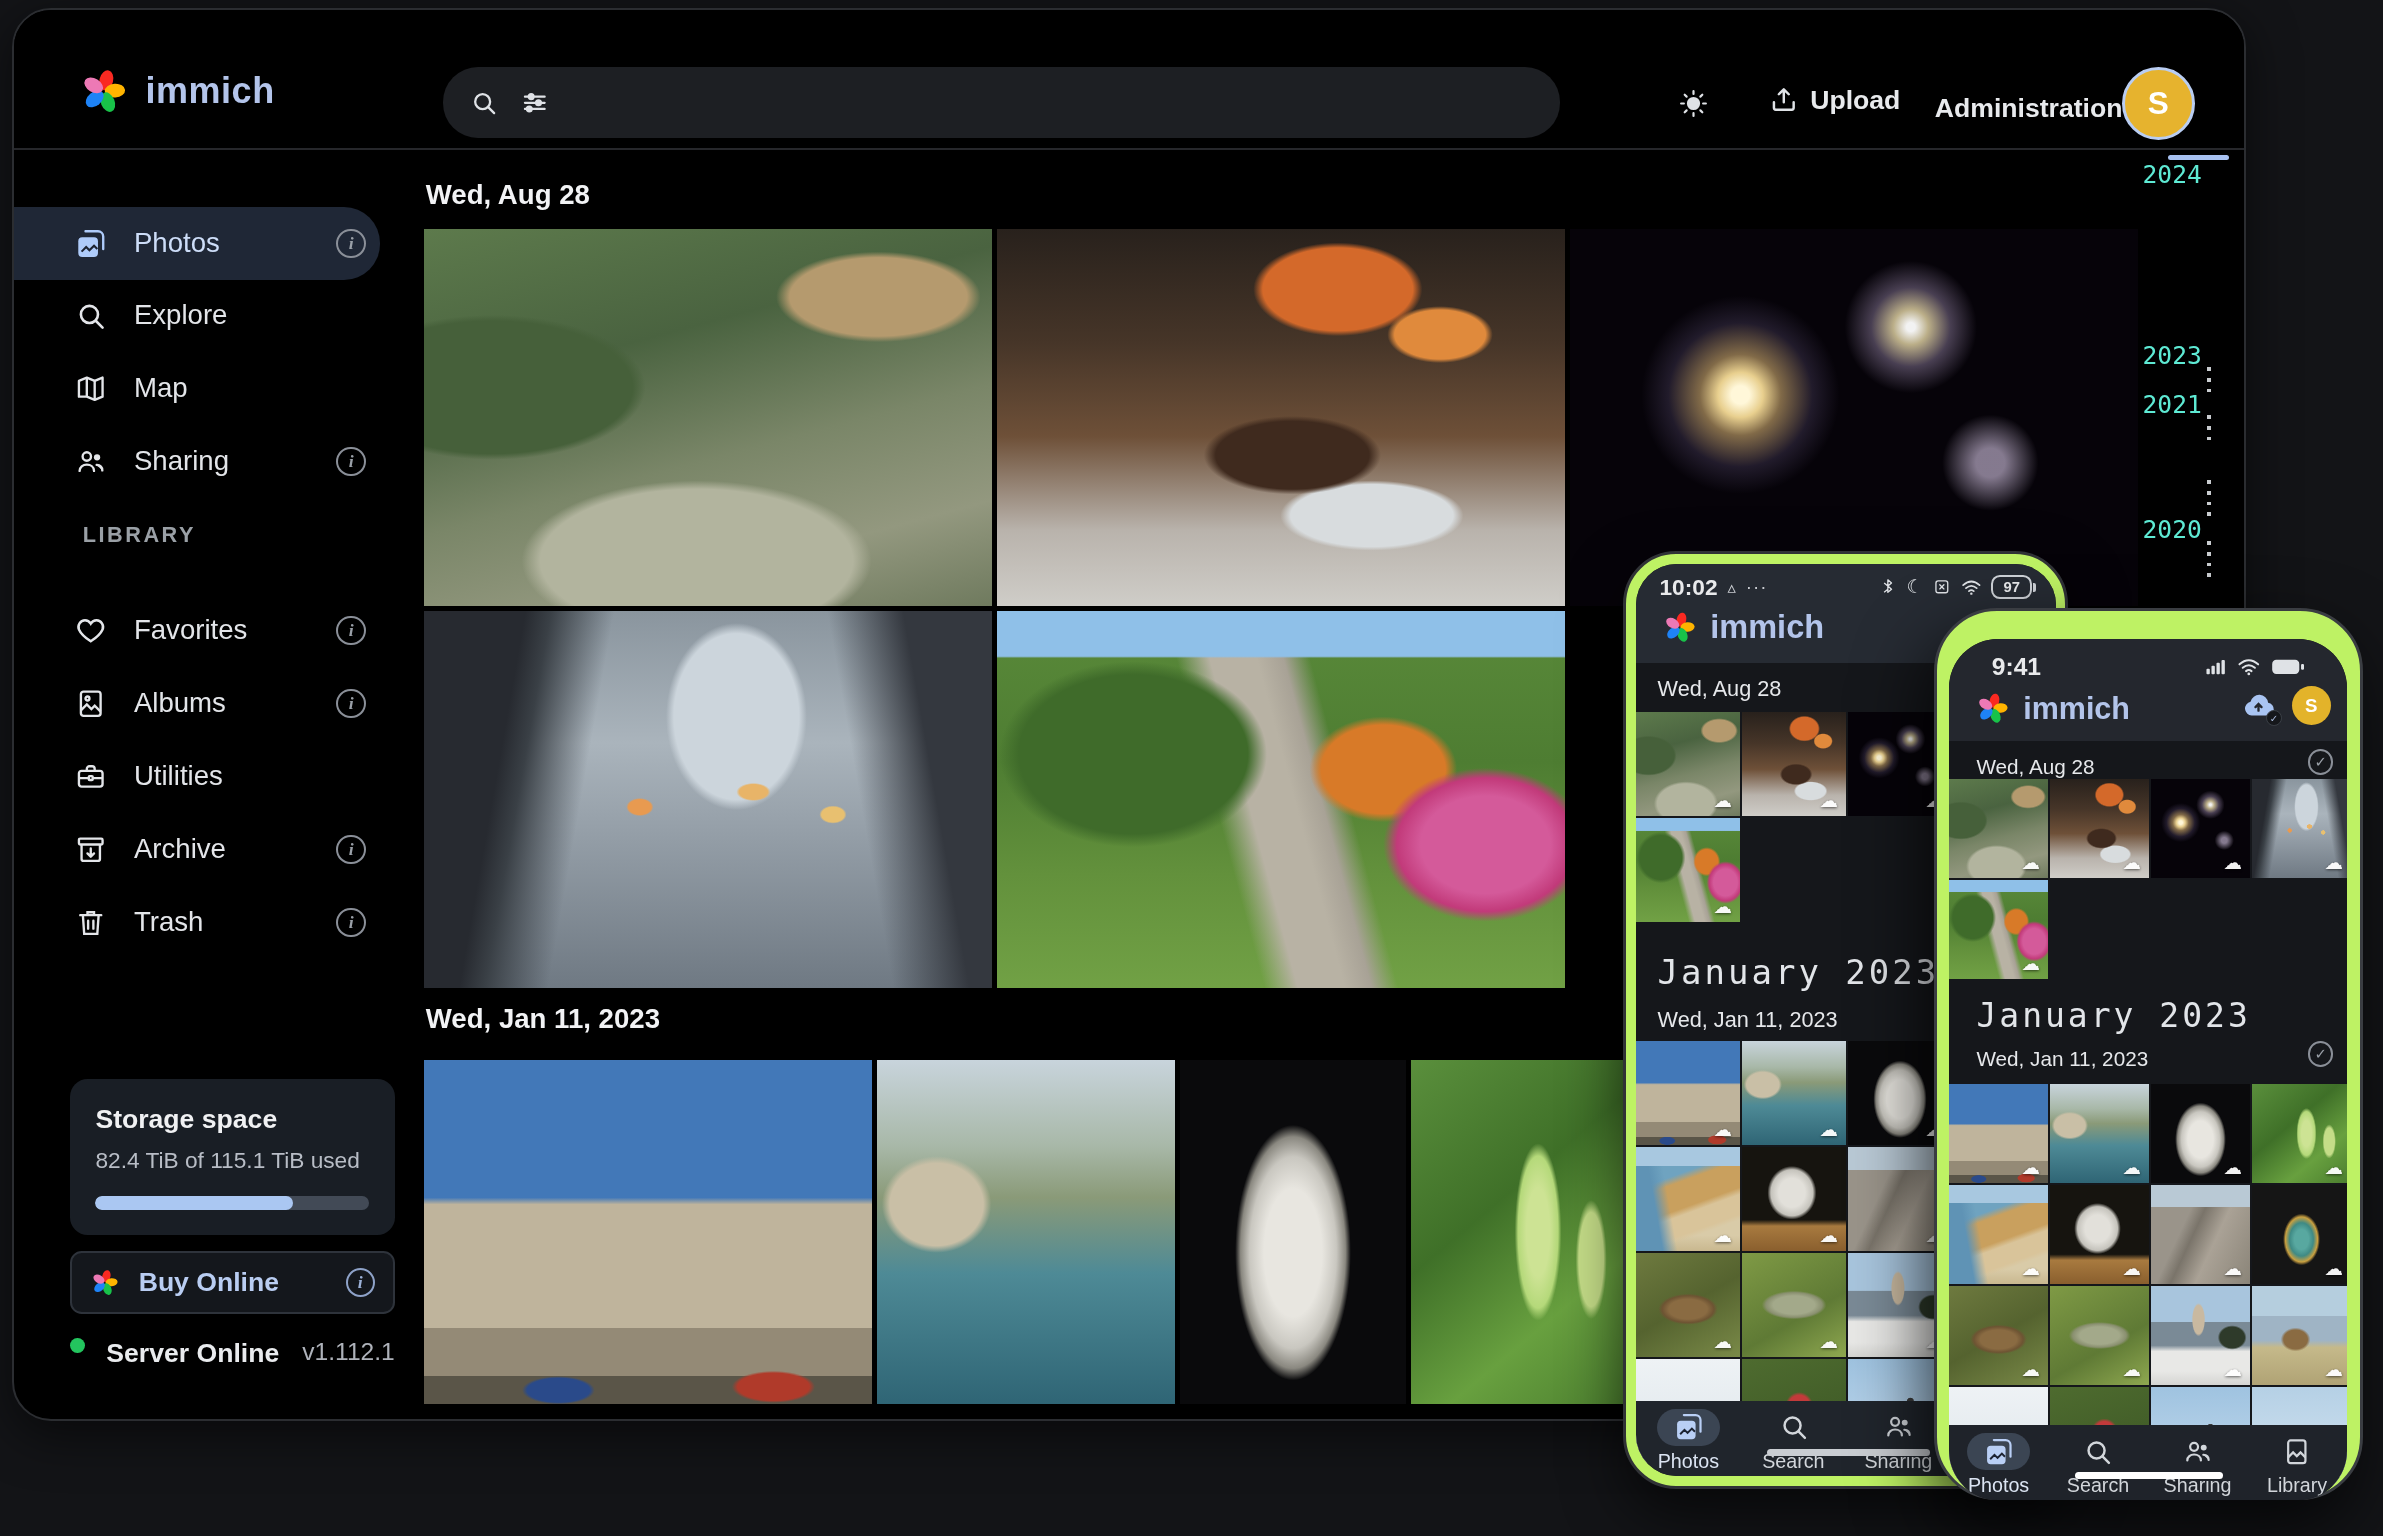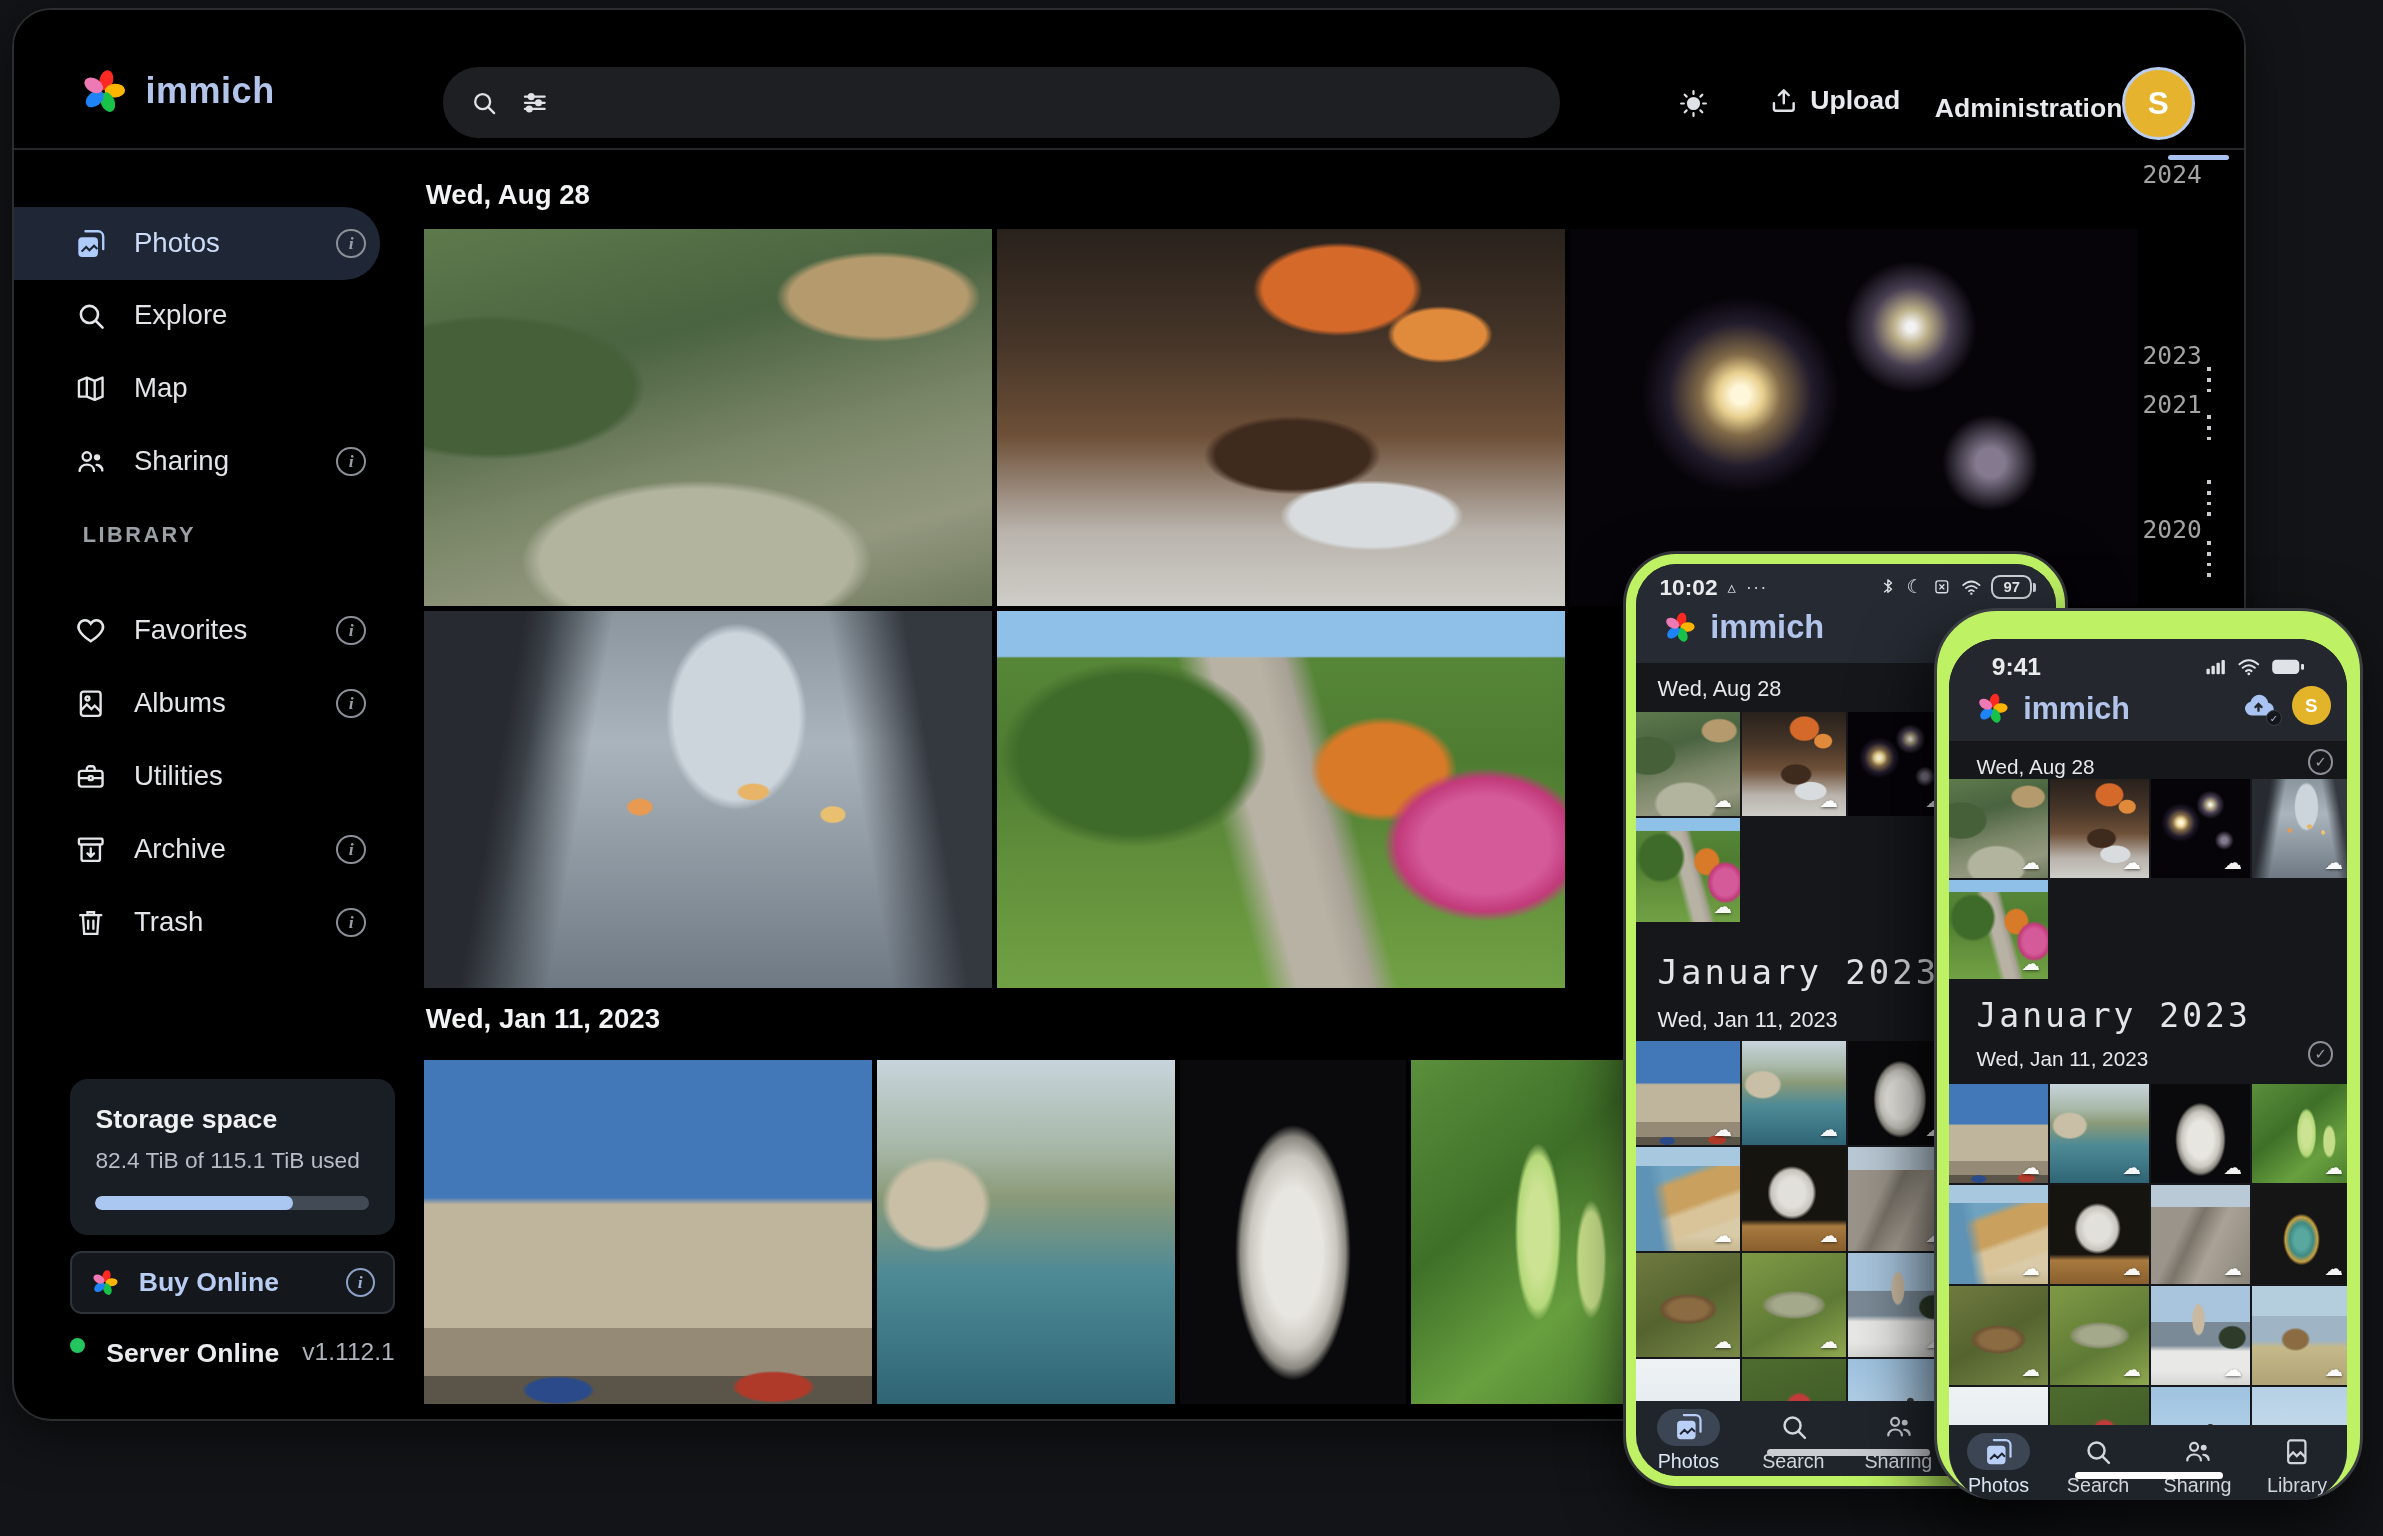--- a/index.html
+++ b/index.html
@@ -8,21 +8,21 @@
 
   
   .desktop{position:absolute;left:11.8px;top:7.9px;width:2234px;height:1413px;background:#000;border:2px solid #2b2d31;border-radius:39px;box-shadow:0 13.8px 49px rgba(0,0,0,.55);overflow:hidden;z-index:1}
   .navbar{position:absolute;left:0;top:0;width:100%;height:140px;background:#000;border-bottom:2px solid #26272b}
   .brand{position:absolute;left:63px;top:55px;display:flex;align-items:center;gap:15.8px}
   .brand svg{width:53px;height:53px}
   .brand-text{font-size:36px;font-weight:700;color:#b3c4ea;letter-spacing:0.5px}
   .searchbar{position:absolute;left:429px;top:57px;width:1117px;height:71px;background:#1d1f23;border-radius:35px;display:flex;align-items:center;padding:0 27.6px;gap:21.7px}
   .searchbar input{flex:1;background:transparent;border:none;outline:none;color:#d6d9de;font-size:26.6px;font-family:"Liberation Sans",sans-serif}
   .searchbar input::placeholder{color:#9196a0}
-  .nav-right-item{position:absolute;display:flex;align-items:center;gap:11.8px;color:#e8eaed;font-size:26.6px;font-weight:700}
+  .nav-right-item{position:absolute;display:flex;gap:11.8px;color:#e8eaed;font-size:26.6px;font-weight:700}
   .theme-toggle{left:1663px;top:77px}
   .upload-btn{left:1755px;top:75px}
   .admin-link{left:1921px;top:83px}
   .avatar{position:absolute;left:2108px;top:57px;width:73px;height:73px;border-radius:50%;background:#e6b32e;border:3px solid #b9cdf2;color:#fff;font-size:31.5px;font-weight:700;display:flex;align-items:center;justify-content:center}
 
   
   .sidebar{position:absolute;left:0;top:140px;width:382px;height:100%}
   .sb-item{position:absolute;left:0;width:366px;height:73px;display:flex;align-items:center;gap:27.6px;padding-left:61px;color:#e3e5e9;font-size:27.6px;font-weight:500;border-radius:0 36px 36px 0;cursor:pointer}
   .sb-item svg{width:31.5px;height:31.5px;flex:0 0 auto}
   .sb-item.active{background:#1f2736;color:#cdddf8}
@@ -54,21 +54,21 @@
   .df{left:1556px;top:219px;width:568px;height:377px}
   .dhh{left:410px;top:601px;width:568px;height:377px}
   .dg{left:983px;top:601px;width:568px;height:377px}
   .dc1{left:410px;top:1050px;width:448px;height:344px}
   .dc2{left:863px;top:1050px;width:298px;height:344px}
   .dc3{left:1166px;top:1050px;width:226px;height:344px}
   .dc4{left:1397px;top:1050px;width:231px;height:344px}
 
   
   .scrub-handle{position:absolute;left:2154px;top:145px;width:61px;height:4.9px;border-radius:3px;background:#a7c1f0}
-  .scrub-year{position:absolute;left:2088px;width:100px;text-align:right;color:#a3a3a3;font-size:24.6px;font-family:"DejaVu Sans Mono",monospace}
+  .scrub-year{position:absolute;left:2088px;width:100px;text-align:right;color:#5eead4;font-size:24.6px;font-family:"DejaVu Sans Mono",monospace}
   .y0{top:150px}.y1{top:331px}.y2{top:380px}.y3{top:505px}
   .dotseg{position:absolute;left:2193px;width:3.9px;background:repeating-linear-gradient(180deg,#c9ccd0 0 3.9px,transparent 3.9px 10.8px)}
   .ds0{top:357px;height:31.5px}.ds1{top:405px;height:32.5px}.ds2{top:470px;height:39px}.ds3{top:531px;height:39px}
 
   
   .phone{position:absolute;border-radius:53px;background:#bef264}
   .phone1{left:1623px;top:551px;width:445px;height:938px;border:3px solid #303236;box-shadow:0 25.6px 59px rgba(0,0,0,.6);z-index:10}
   .phone2{left:1934px;top:608px;width:429px;height:892px;border:3.9px solid #3a3d42;border-radius:63px;box-shadow:-9.9px 29.6px 69px rgba(0,0,0,.7);z-index:20}
   .screen{position:absolute;overflow:hidden;background:#15171b}
   .screen1{left:9.9px;top:9.9px;width:420px;height:912px;border-radius:41px}

